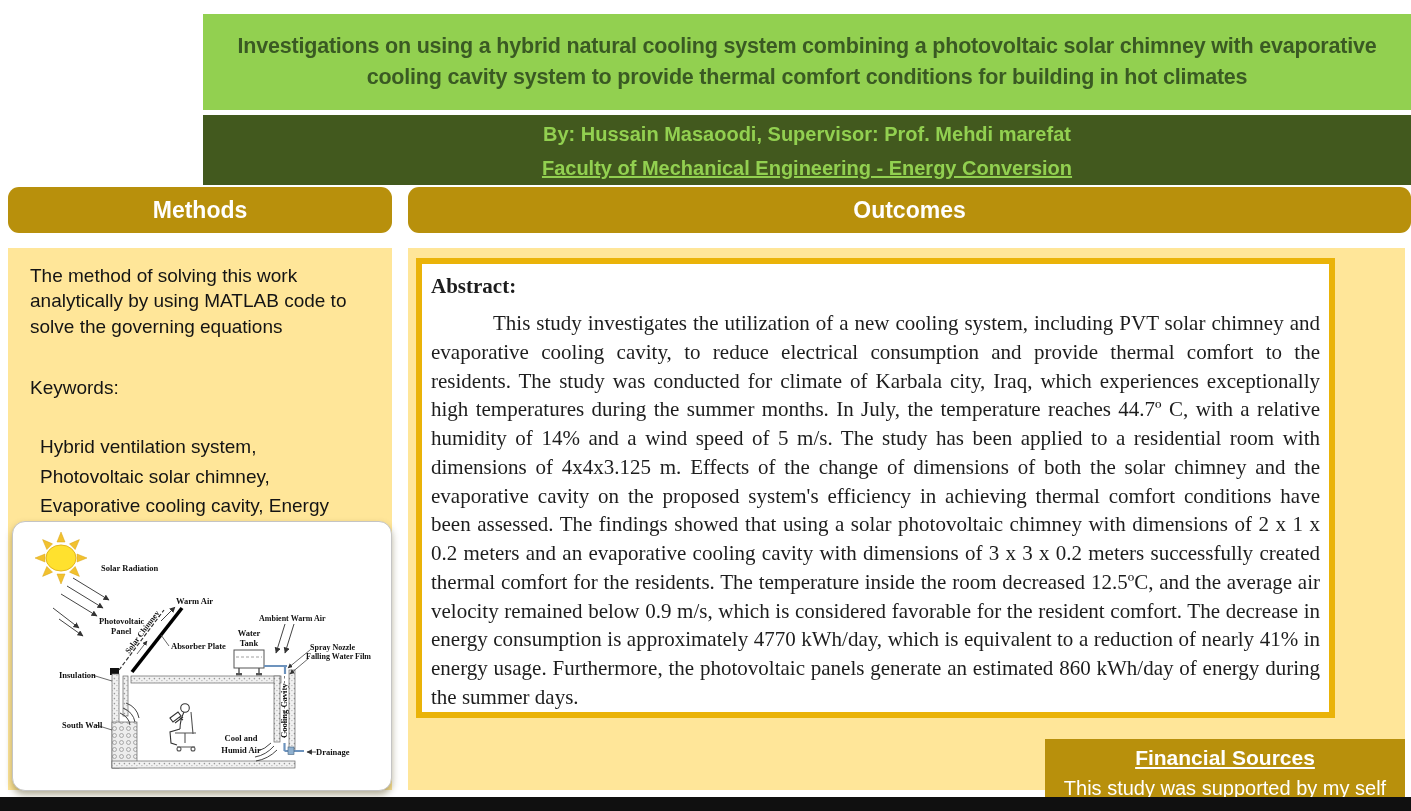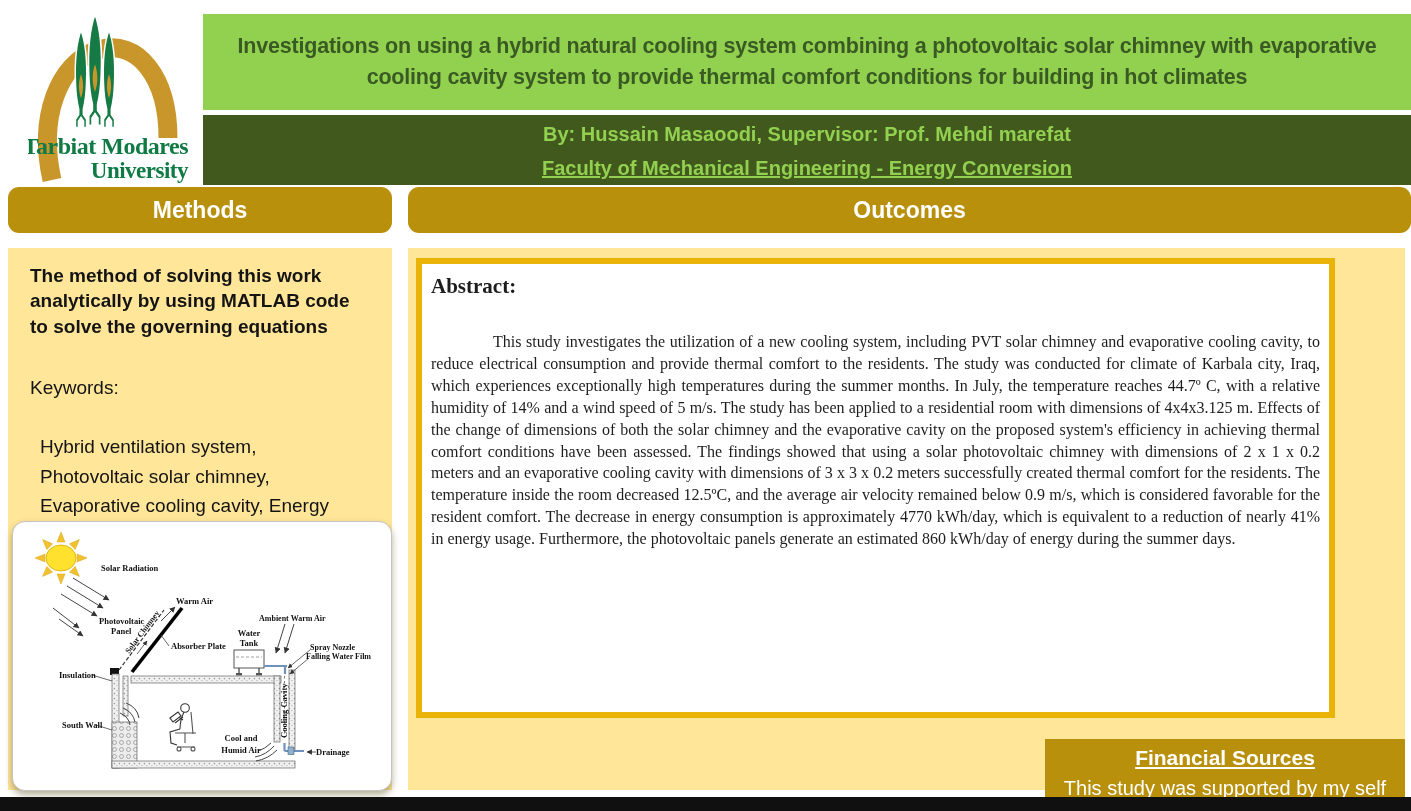--- a/index.html
+++ b/index.html
@@ -24,69 +24,50 @@
   .sec-bar.methods{left:8px;width:384px;}
   .sec-bar.outcomes{left:408px;width:1003px;}
 
   
   .panel{position:absolute;top:248px;height:542px;background:#ffe699;}
   .panel.left{left:8px;width:384px;}
   .panel.right{left:408px;width:997px;}
 
   .methods-text{position:absolute;left:8px;top:248px;width:384px;box-sizing:border-box;padding:15px 22px;
                 color:#141414;font-size:19px;line-height:1.33;}
-  .methods-text .para{margin:0 0 36px 0;font-weight:bold;}
+  .methods-text .para{margin:0 0 36px 0;}
   .methods-text .kw-label{margin:0 0 32px 0;}
   .methods-text .kw{margin:10px;line-height:1.55;}
 
   
   .diagram-box{position:absolute;left:12px;top:521px;width:378px;height:268px;background:#ffffff;
                border:1px solid #c4c4c4;border-radius:13px;box-shadow:0 4px 7px rgba(90,80,30,.45);overflow:hidden;}
 
   
   .abstract-box{position:absolute;left:416px;top:258px;width:919px;height:460px;background:#ffffff;
                 border:6px solid #eab308;box-sizing:border-box;padding:10px 9px;overflow:hidden;
                 font-family:"Liberation Serif",serif;color:#1d1d1d;}
   .abstract-box .ab-label{font-weight:bold;font-size:21px;}
-  .abstract-box .ab-text{margin-top:32px;font-size:16px;line-height:1.37;text-align:justify;text-indent:62px;}
+  .abstract-box .ab-text{margin-top:10px;font-size:21px;line-height:1.37;text-align:justify;text-indent:62px;}
 
   
   .financial-box{position:absolute;left:1045px;top:739px;width:360px;height:73px;background:#b8900c;
                  color:#ffffff;text-align:center;box-sizing:border-box;padding-top:7px;}
   .financial-box .fh{font-weight:bold;font-size:21px;text-decoration:underline;}
   .financial-box .ft{font-size:20px;margin-top:7px;}
 
   .bottom-bar{position:absolute;left:0;top:797px;width:1411px;height:14px;background:#101010;}
 
   svg text{font-family:"Liberation Serif",serif;}
 </style>
 </head>
 <body>
 
 <div class="poster">
 
-  <div class="logo">
-    <svg width="170" height="180" viewBox="0 0 170 180">
-      <path d="M24,172 C10,110 30,55 70,42 C110,30 140,70 140,130" fill="none" stroke="#c9962b" stroke-width="19"></path>
-      <g transform="translate(81,22) scale(0.92)">
-        <path d="M0,0 C-5,14 -7,34 -6,58 C-5.5,72 -4,80 -2.5,86 L-2.5,92 L-6,97 L-6,106 L-2.8,106 L-2.8,99 L0,95 L2.8,99 L2.8,106 L6,106 L6,97 L2.5,92 L2.5,86 C4,80 5.5,72 6,58 C7,34 5,14 0,0 Z" fill="#157a43" stroke="#ffffff" stroke-width="1.6"></path>
-        <path d="M0,48 C-3,56 -3,66 0,74 C3,66 3,56 0,48 Z" fill="#c9962b"></path>
-      </g>
-      <g transform="translate(53,22) scale(0.92)">
-        <path d="M0,0 C-5,14 -7,34 -6,58 C-5.5,72 -4,80 -2.5,86 L-2.5,92 L-6,97 L-6,106 L-2.8,106 L-2.8,99 L0,95 L2.8,99 L2.8,106 L6,106 L6,97 L2.5,92 L2.5,86 C4,80 5.5,72 6,58 C7,34 5,14 0,0 Z" fill="#157a43" stroke="#ffffff" stroke-width="1.6"></path>
-        <path d="M0,48 C-3,56 -3,66 0,74 C3,66 3,56 0,48 Z" fill="#c9962b"></path>
-      </g>
-      <g transform="translate(67,6) scale(1.05)">
-        <path d="M0,0 C-5,14 -7,34 -6,58 C-5.5,72 -4,80 -2.5,86 L-2.5,92 L-6,97 L-6,106 L-2.8,106 L-2.8,99 L0,95 L2.8,99 L2.8,106 L6,106 L6,97 L2.5,92 L2.5,86 C4,80 5.5,72 6,58 C7,34 5,14 0,0 Z" fill="#157a43" stroke="#ffffff" stroke-width="1.6"></path>
-        <path d="M0,48 C-3,56 -3,66 0,74 C3,66 3,56 0,48 Z" fill="#c9962b"></path>
-      </g>
-      <text x="160" y="146" text-anchor="end" font-family="Liberation Sans, sans-serif" font-size="24" font-weight="bold" fill="#0f7a44" letter-spacing="-0.5">Tarbiat Modares</text>
-      <text x="160" y="170" text-anchor="end" font-family="Liberation Sans, sans-serif" font-size="23" font-weight="bold" fill="#0f7a44" letter-spacing="-0.5">University</text>
-    </svg>
-  </div>
 
   <div class="title-bar">
     <div class="t">Investigations on using a hybrid natural cooling system combining a photovoltaic solar chimney with evaporative cooling cavity system to provide thermal comfort conditions for building in hot climates</div>
   </div>
   <div class="byline-bar">
     <div class="b">By: Hussain Masaoodi, Supervisor: Prof. Mehdi marefat</div>
     <div class="b u">Faculty of Mechanical Engineering - Energy Conversion</div>
   </div>
 
   <div class="sec-bar methods">

